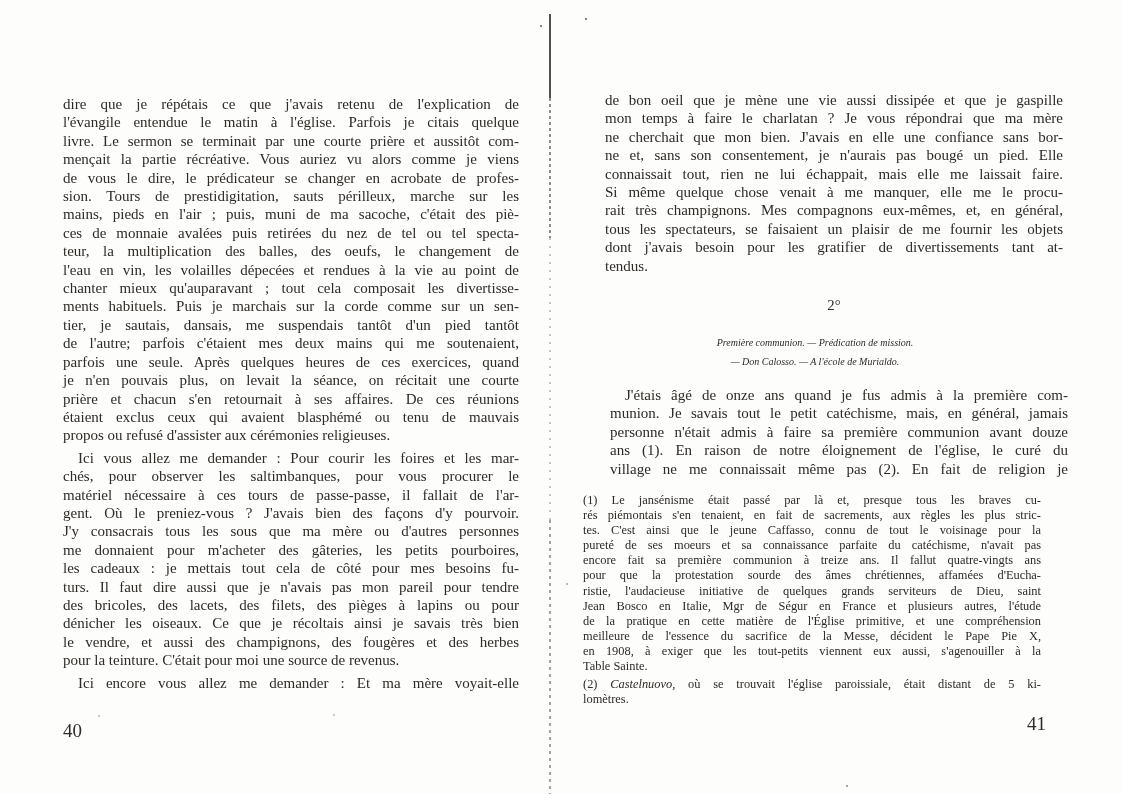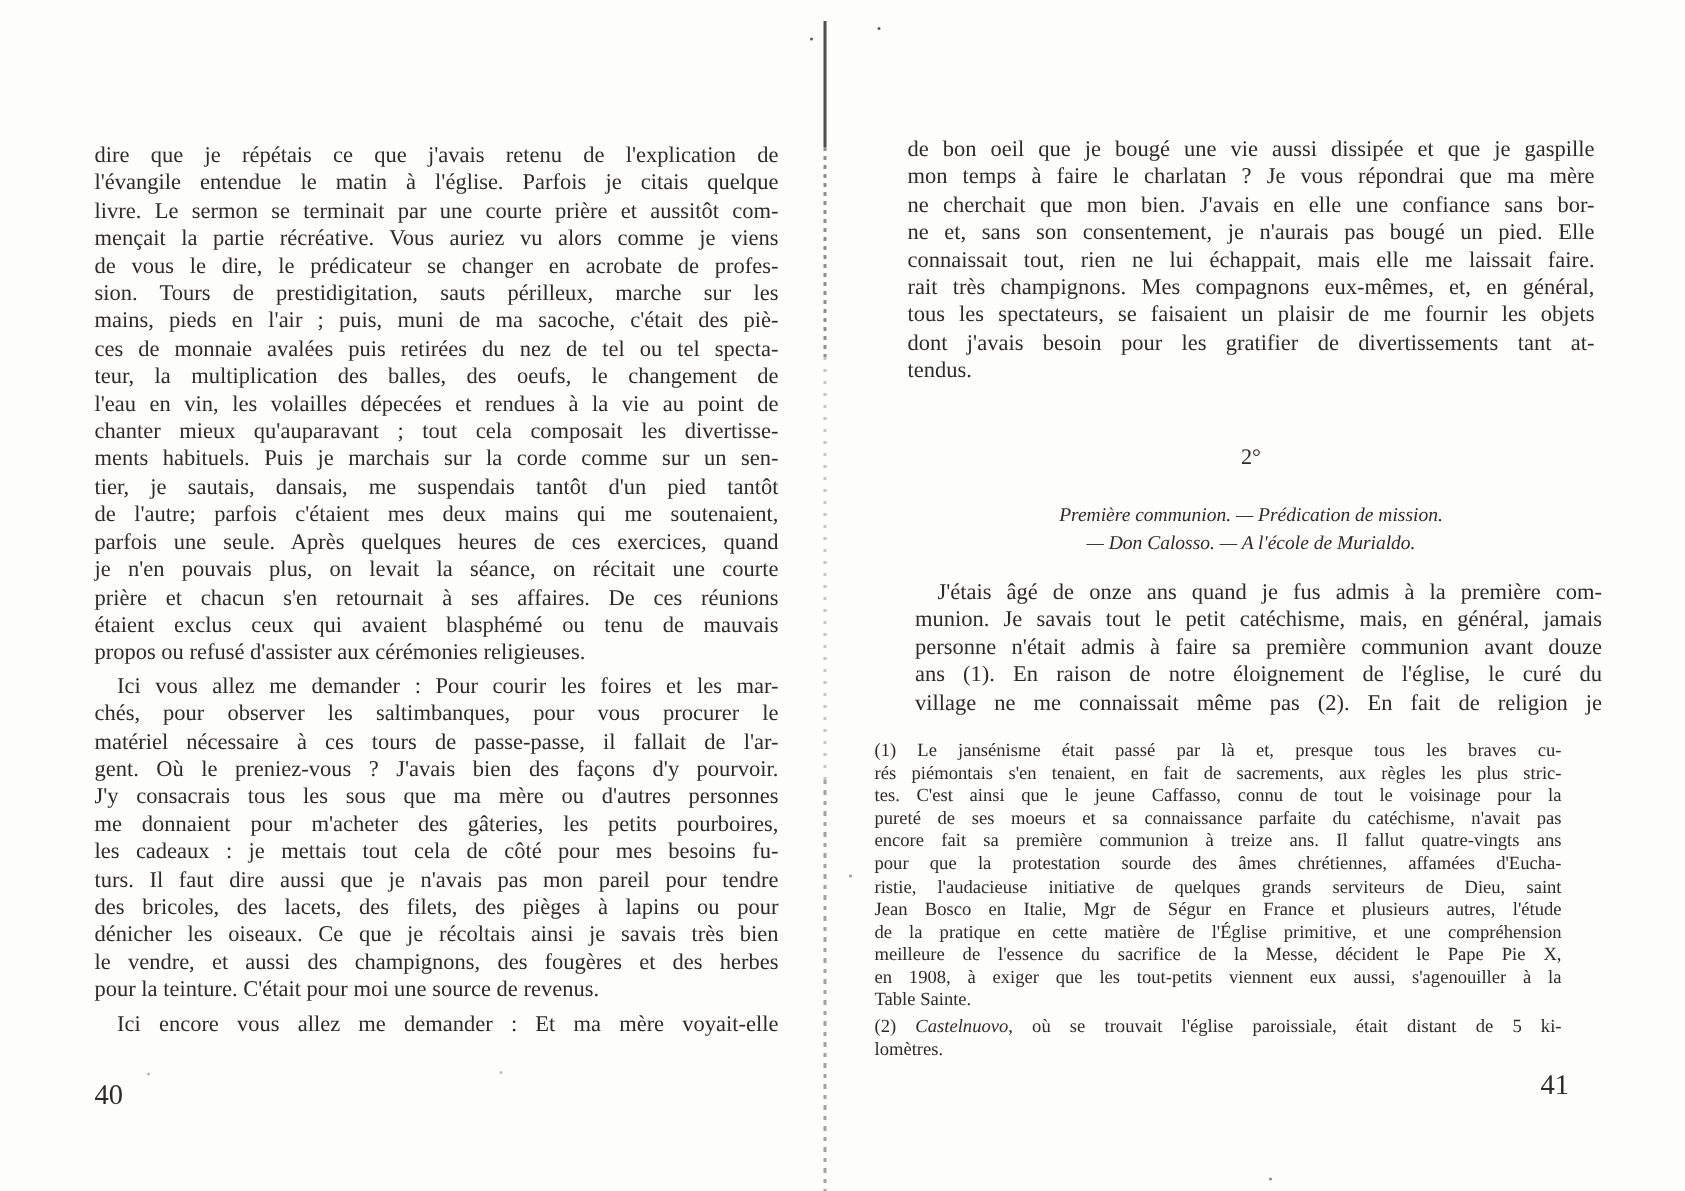--- a/index.html
+++ b/index.html
@@ -17,21 +17,21 @@
   .textblock { position: absolute; font-size: 15px; line-height: 18.4px; }
   .line { text-align: justify; text-align-last: justify; }
   .line.last { text-align-last: left; }
   .para { margin: 0; }
   .para + .para { margin-top: 4px; }
   .para.indent .line:first-child { text-indent: 15px; }
 
   .left-block  { left: 63px;  top: 95px; width: 456px; }
   .right-para-top  { left: 605px; top: 91px;  width: 458px; }
   .right-section-no { left: 605px; top: 296px; width: 458px; text-align: center; font-size: 14.8px; }
-  .right-heading   { left: 605px; top: 334px; width: 458px; font-style: italic; font-size: 13px; line-height: 18.5px; }
+  .right-heading   { left: 586px; top: 334px; width: 458px; font-style: italic; font-size: 10px; line-height: 18.5px; }
   .right-heading .line, .right-heading .line.last { text-align: center; text-align-last: center; }
   .right-para-main { left: 610px; top: 386px; width: 458px; }
 
   .footnote { position: absolute; left: 583px; width: 458px; font-size: 12.4px; line-height: 15.1px; }
   .footnote-1 { top: 493px; }
   .footnote-2 { top: 677px; }
   .footnote .italic { font-style: italic; }
 
   .page-number { position: absolute; font-size: 19px; color: #2e2a26; }
   .page-number.pn-left  { left: 63px;  top: 720px; }
@@ -94,25 +94,26 @@
         <div class="line last">pour la teinture. C'était pour moi une source de revenus.</div>
       </div>
     <div class="para indent">
         <div class="line">Ici encore vous allez me demander : Et ma mère voyait-elle</div>
       </div>
   </div>
   <div class="page-number pn-left">40</div>
 
   <div class="textblock right-para-top">
     <div class="para">
-        <div class="line">de bon oeil que je bougé une vie aussi dissipée et que je gaspille</div>
+        <div class="line">de bon oeil que je mène une vie aussi dissipée et que je gaspille</div>
         <div class="line">mon temps à faire le charlatan ? Je vous répondrai que ma mère</div>
         <div class="line">ne cherchait que mon bien. J'avais en elle une confiance sans bor-</div>
         <div class="line">ne et, sans son consentement, je n'aurais pas bougé un pied. Elle</div>
         <div class="line">connaissait tout, rien ne lui échappait, mais elle me laissait faire.</div>
+        <div class="line">Si même quelque chose venait à me manquer, elle me le procu-</div>
         <div class="line">rait très champignons. Mes compagnons eux-mêmes, et, en général,</div>
         <div class="line">tous les spectateurs, se faisaient un plaisir de me fournir les objets</div>
         <div class="line">dont j'avais besoin pour les gratifier de divertissements tant at-</div>
         <div class="line last">tendus.</div>
       </div>
   </div>
 
   <div class="textblock right-section-no">2°</div>
 
   <div class="textblock right-heading">

